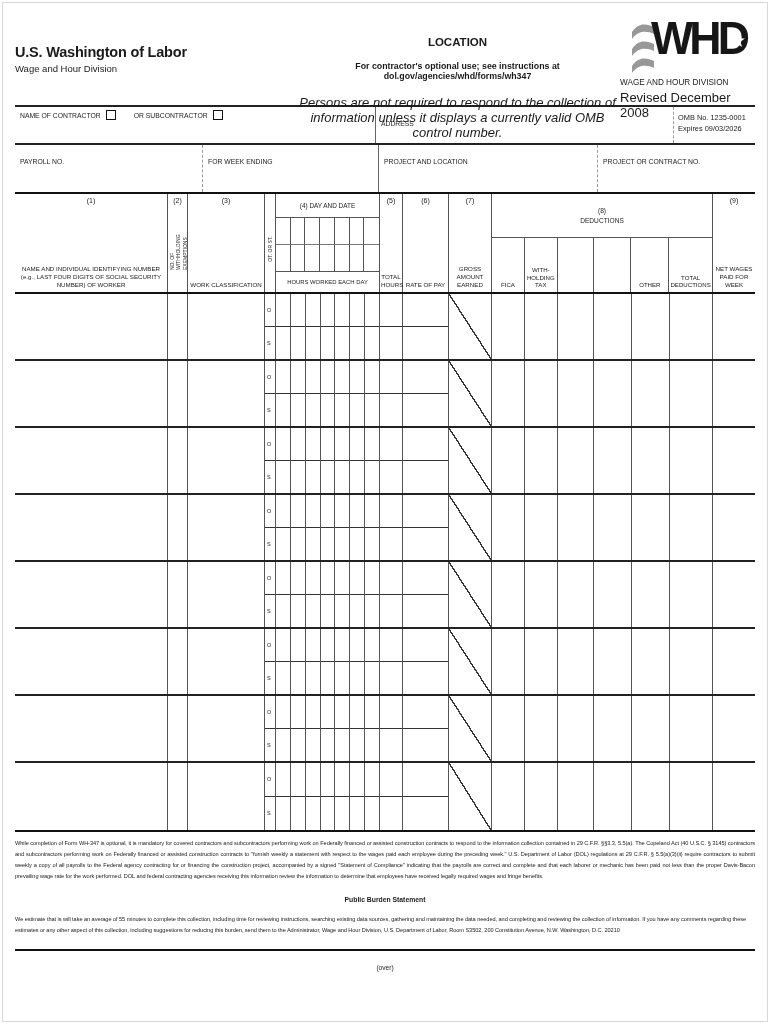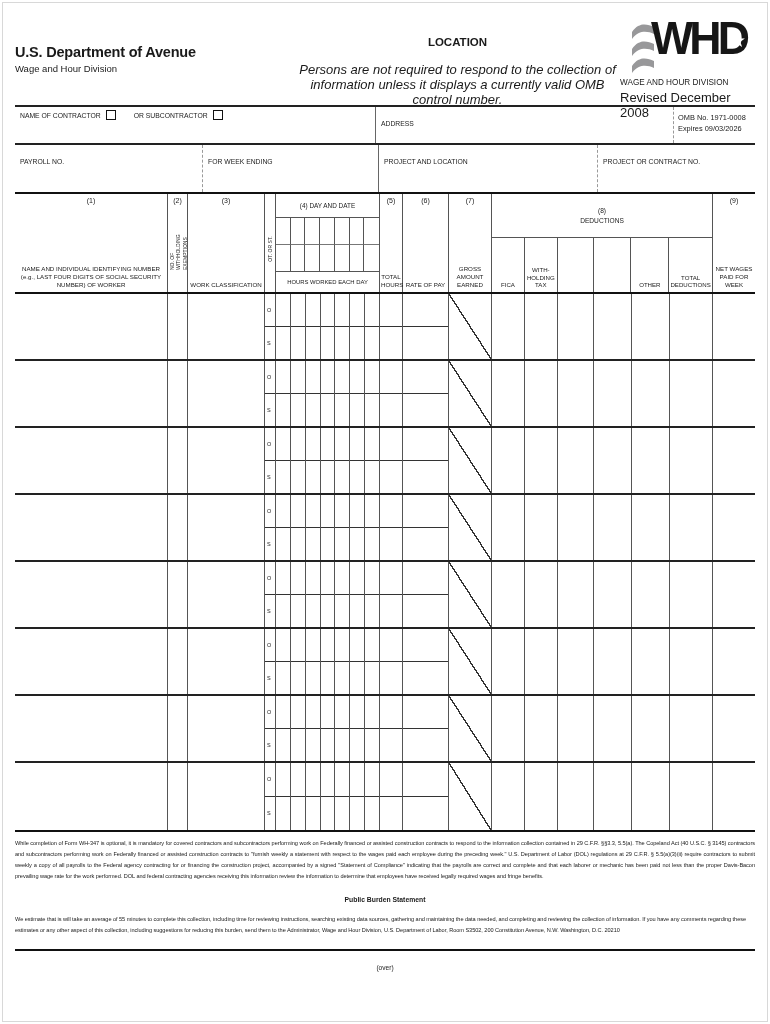--- a/index.html
+++ b/index.html
@@ -92,25 +92,26 @@
   .endline { border-top:2.5px solid #111; margin:13px 15px 0; }
   .over { text-align:center; font-size:6.6px; margin-top:13px; }
 </style>
 </head>
 <body>
 
 <div class="frame"></div>
 
 <div class="hdr">
   <div class="hdr-left">
-    <div class="dept">U.S. Department of Avenue</div>
+    <div class="dept">U.S. Washington of Labor</div>
     <div class="divn">Wage and Hour Division</div>
   </div>
   <div class="hdr-center">
     <div class="title">LOCATION</div>
+    <div class="subtitle">For contractor's optional use; see instructions at dol.gov/agencies/whd/forms/wh347</div>
     <div class="notice">Persons are not required to respond to the collection of information unless it displays a currently valid OMB control number.</div>
   </div>
   <div class="hdr-right">
     <div class="logo">
       <svg class="waves" width="24" height="52" viewBox="0 0 24 52">
         <g fill="#98989a">
           <path d="M1,11 C8,1 16,3 23,6 L23,13 C16,10 8,9 1,18 Z"></path>
           <path d="M1,28 C8,18 16,20 23,23 L23,30 C16,27 8,26 1,35 Z"></path>
           <path d="M1,45 C8,35 16,37 23,40 L23,47 C16,44 8,43 1,52 Z"></path>
         </g>
@@ -128,21 +129,21 @@
     <span class="flabel">NAME OF CONTRACTOR</span>
     <span class="cb"></span>
     <span class="gap"></span>
     <span class="flabel">OR SUBCONTRACTOR</span>
     <span class="cb"></span>
   </div>
   <div class="r1-address">
     <span class="flabel">ADDRESS</span>
   </div>
   <div class="r1-omb">
-    <div>OMB No. 1971-0008</div>
+    <div>OMB No. 1235-0001</div>
     <div>Expires 09/03/2026</div>
   </div>
 </div>
 
 <div class="row2">
   <div class="r2 r2-payroll">
     <span class="flabel">PAYROLL NO.</span>
   </div>
   <div class="r2 r2-week">
     <span class="flabel">FOR WEEK ENDING</span>

